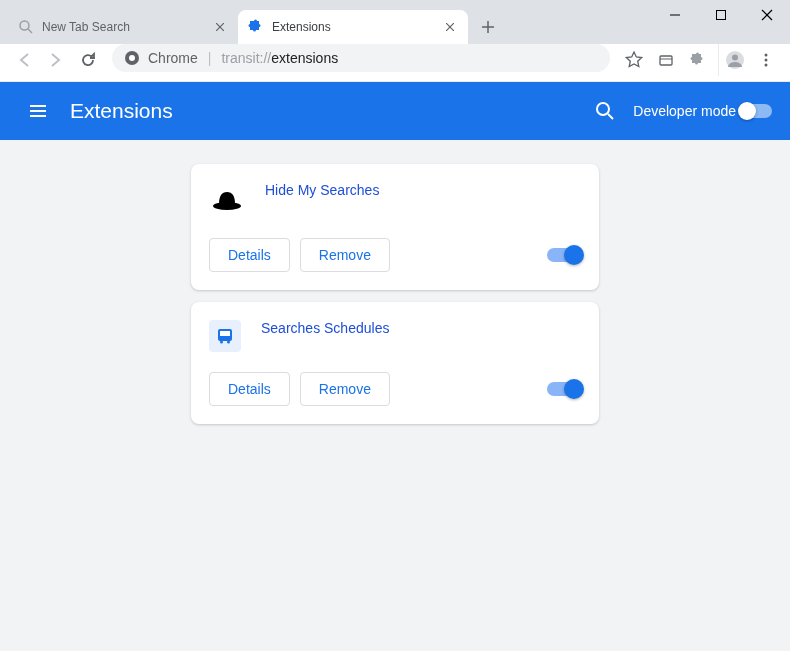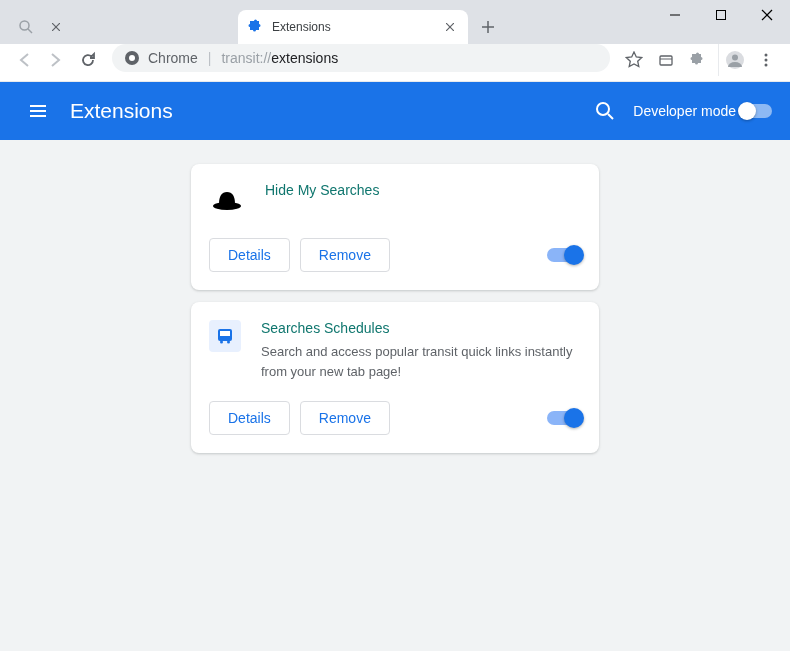--- a/index.html
+++ b/index.html
@@ -39,21 +39,21 @@
 .dev-mode-label { font-size: 14px; margin-right: 4px; }
 .dev-toggle { width: 32px; height: 14px; background: rgba(255,255,255,0.5); border-radius: 8px; position: relative; cursor: pointer; }
 .dev-toggle::after { content: ''; position: absolute; width: 18px; height: 18px; background: #fff; border-radius: 50%; top: -2px; left: -2px; box-shadow: 0 1px 3px rgba(0,0,0,0.3); }
 
 
 .content-area { background: #f1f3f4; height: calc(651px - 44px - 38px - 58px); padding: 24px; display: flex; flex-direction: column; align-items: center; }
 .ext-card { width: 408px; background: #fff; border-radius: 8px; box-shadow: 0 1px 2px rgba(60,64,67,0.1), 0 1px 3px rgba(60,64,67,0.15); margin-bottom: 12px; padding: 18px; }
 .ext-card-top { display: flex; margin-bottom: 20px; }
 .ext-icon-box { width: 36px; height: 36px; margin-right: 20px; display: flex; align-items: center; justify-content: center; flex-shrink: 0; }
 .ext-info { flex: 1; }
-.ext-name { font-size: 14px; color: #0f766e; margin-bottom: 6px; font-weight: 400; }
+.ext-name { font-size: 14px; color: #1d4ed8; margin-bottom: 6px; font-weight: 400; }
 .ext-desc { font-size: 13px; color: #5f6368; line-height: 1.5; }
 .ext-card-bottom { display: flex; align-items: center; }
 .outline-btn { height: 34px; padding: 0 18px; border: 1px solid #dadce0; border-radius: 4px; background: #fff; color: #1a73e8; font-size: 14px; font-weight: 500; cursor: pointer; margin-right: 10px; display: flex; align-items: center; font-family: inherit; }
 .enable-toggle { margin-left: auto; width: 34px; height: 14px; background: #8ab4f8; border-radius: 8px; position: relative; cursor: pointer; }
 .enable-toggle::after { content: ''; position: absolute; width: 20px; height: 20px; background: #1a73e8; border-radius: 50%; top: -3px; right: -3px; box-shadow: 0 1px 3px rgba(0,0,0,0.3); }
 
 .hat-icon svg { width: 32px; height: 24px; }
 .transit-icon-box { background: #e8f0fe; border-radius: 4px; width: 32px; height: 32px; }
 </style>
 </head>
@@ -79,20 +79,21 @@
 </div>
 
 <div class="tab-strip">
   <div class="tab">
     <span class="tab-icon">
       <svg viewBox="0 0 16 16">
           <circle cx="6.5" cy="6.5" r="4.5" fill="none" stroke="#9aa0a6" stroke-width="1.5"></circle>
           <line x1="10" y1="10" x2="14" y2="14" stroke="#9aa0a6" stroke-width="1.5"></line>
         </svg>
     </span>
+    <span class="tab-title">New Tab Search</span>
     <span class="tab-close">
       <svg width="8" height="8" viewBox="0 0 8 8">
           <line x1="0" y1="0" x2="8" y2="8" stroke="#5f6368" stroke-width="1.2"></line>
           <line x1="8" y1="0" x2="0" y2="8" stroke="#5f6368" stroke-width="1.2"></line>
         </svg>
     </span>
   </div>
   <div class="tab active">
     <span class="tab-icon">
       <svg viewBox="0 0 16 16">
@@ -218,21 +219,20 @@
       <div class="ext-icon-box transit-icon-box">
         <svg width="20" height="20" viewBox="0 0 20 20">
             <rect x="3" y="3" width="14" height="12" rx="2" fill="#1a73e8"></rect>
             <rect x="5" y="5" width="10" height="5" fill="#fff"></rect>
             <circle cx="6.5" cy="16" r="1.5" fill="#1a73e8"></circle>
             <circle cx="13.5" cy="16" r="1.5" fill="#1a73e8"></circle>
           </svg>
       </div>
       <div class="ext-info">
         <div class="ext-name">Searches Schedules</div>
-        <div class="ext-desc">Search and access popular transit quick links instantly from your new tab page!</div>
       </div>
     </div>
     <div class="ext-card-bottom">
       <button class="outline-btn">Details</button>
       <button class="outline-btn">Remove</button>
       <div class="enable-toggle"></div>
     </div>
   </div>
 
 </div>

